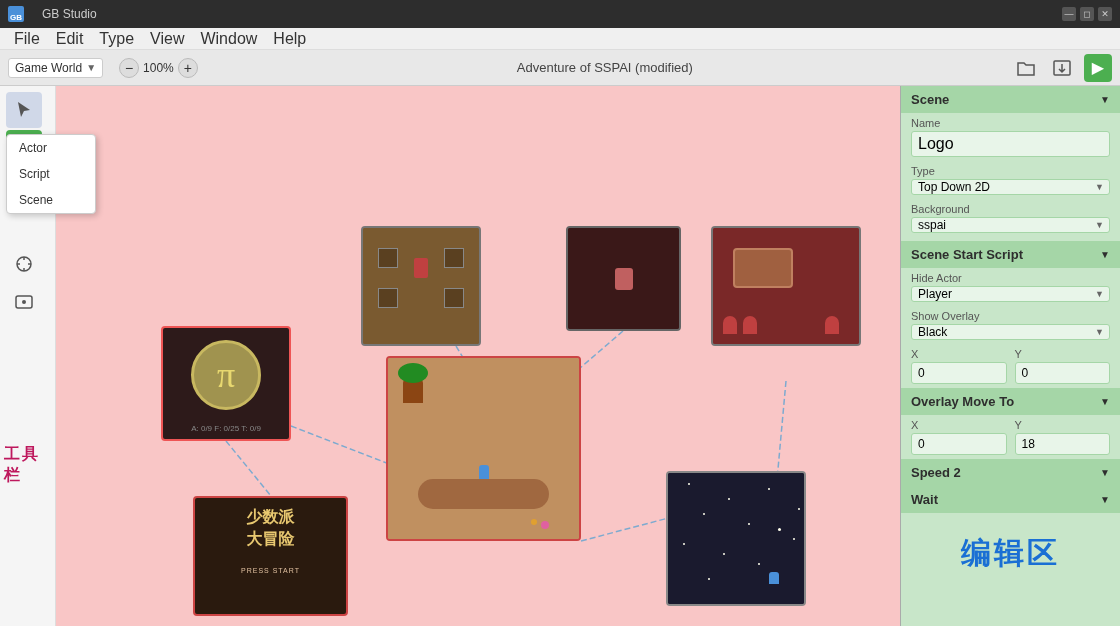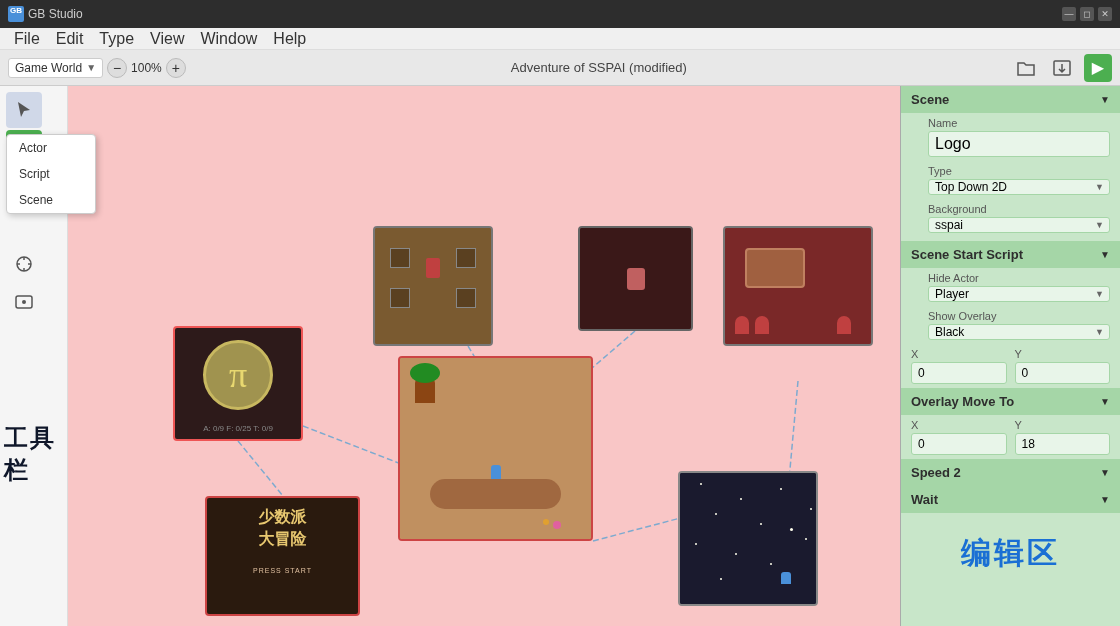--- a/index.html
+++ b/index.html
@@ -1,43 +1,43 @@
 <!DOCTYPE html>
 <html><head>
   <meta charset="utf-8">
   <style>
     * { box-sizing: border-box; margin: 0; padding: 0; }
     body { font-family: -apple-system, BlinkMacSystemFont, 'Segoe UI', Arial, sans-serif; font-size: 12px; background: #1e1e1e; color: #333; width: 1120px; height: 626px; overflow: hidden; }
 
     
     #titlebar { background: #2d2d2d; height: 28px; display: flex; align-items: center; padding: 0 8px; color: #ccc; font-size: 12px; }
-    #titlebar .app-icon { width: 16px; height: 16px; background: #4a90d9; margin-right: 4px; border-radius: 2px; display: flex; align-items: flex-start; justify-content: center; font-size: 8px; color: white; font-weight: bold; }
+    #titlebar .app-icon { width: 16px; height: 16px; background: #4a90d9; margin-right: 18px; border-radius: 2px; display: flex; align-items: flex-end; justify-content: center; font-size: 8px; color: white; font-weight: bold; }
     #titlebar .app-title { flex: 1; }
     #titlebar .win-controls { display: flex; gap: 4px; }
     #titlebar .win-btn { width: 14px; height: 14px; border-radius: 2px; background: #555; display: flex; align-items: center; justify-content: center; font-size: 9px; color: #ccc; cursor: pointer; }
 
     
     #menubar { background: #f0f0f0; height: 22px; display: flex; align-items: center; padding: 0 6px; border-bottom: 1px solid #ddd; }
     #menubar .menu-item { padding: 2px 8px; font-size: 16px; cursor: pointer; border-radius: 3px; }
 
     
-    #toolbar { background: #e8e8e8; height: 36px; display: flex; align-items: center; padding: 0 8px; gap: 4px; border-bottom: 1px solid #ccc; }
+    #toolbar { background: #e8e8e8; height: 36px; display: flex; align-items: center; padding: 0 8px; gap: 16px; border-bottom: 1px solid #ccc; }
     .toolbar-dropdown { display: flex; align-items: center; gap: 4px; background: white; border: 1px solid #ccc; border-radius: 3px; padding: 2px 6px; font-size: 12px; cursor: pointer; }
     .toolbar-dropdown .arrow { font-size: 10px; color: #666; }
     .zoom-controls { display: flex; align-items: center; gap: 4px; }
     .zoom-btn { width: 20px; height: 20px; background: #ddd; border: 1px solid #bbb; border-radius: 50%; display: flex; align-items: center; justify-content: center; cursor: pointer; font-size: 14px; line-height: 1; }
     .toolbar-title { flex: 1; text-align: center; font-size: 13px; color: #444; }
     .toolbar-icons { display: flex; gap: 8px; }
     .toolbar-icon-btn { width: 28px; height: 28px; display: flex; align-items: center; justify-content: center; border-radius: 3px; cursor: pointer; color: #555; font-size: 16px; }
 
     
     #main { display: flex; height: calc(626px - 28px - 22px - 36px); }
 
     
-    #left-toolbar { width: 68px; background: #f5f5f5; border-right: 1px solid #ddd; padding: 6px; position: relative; }
+    #left-toolbar { width: 56px; background: #f5f5f5; border-right: 1px solid #ddd; padding: 6px; position: relative; }
     .tool-btn { width: 36px; height: 36px; display: flex; align-items: center; justify-content: center; border-radius: 4px; cursor: pointer; margin-bottom: 2px; font-size: 18px; color: #555; }
     .tool-btn.active { background: #d0d8e8; }
     .tool-btn.add-btn { background: #4CAF50; color: white; border-radius: 4px; }
 
     
     .add-menu { position: absolute; left: 6px; top: 48px; background: white; border: 1px solid #ccc; border-radius: 4px; box-shadow: 2px 2px 6px rgba(0,0,0,0.2); z-index: 100; width: 90px; }
     .add-menu-item { padding: 6px 12px; font-size: 12px; cursor: pointer; }
 
     
     #canvas-area { flex: 1; background: #f9c6c6; overflow: hidden; position: relative; }
@@ -68,21 +68,21 @@
     .title-content { padding: 8px; color: #e8c870; font-weight: bold; font-size: 13px; text-align: center; font-family: serif; }
     .press-start { color: #e0c0a0; font-size: 7px; letter-spacing: 1px; margin-top: 8px; text-align: center; }
 
     
     .connections { position: absolute; top: 0; left: 0; width: 100%; height: 100%; pointer-events: none; }
 
     
     #right-panel { width: 220px; background: #c8e6c9; border-left: 1px solid #aaa; overflow-y: auto; }
     .panel-header { background: #a5d6a7; padding: 6px 10px; font-weight: bold; font-size: 13px; color: #2e2e2e; display: flex; align-items: center; justify-content: space-between; }
     .panel-header .arrow { font-size: 10px; }
-    .panel-field { padding: 4px 10px; margin-left: 17px; }
+    .panel-field { padding: 4px 10px; }
     .panel-label { font-size: 11px; color: #555; margin-bottom: 2px; }
     .panel-input { width: 100%; background: #e8f5e9; border: 1px solid #a5d6a7; border-radius: 3px; padding: 3px 6px; font-size: 16px; outline: none; }
     .panel-select { width: 100%; background: #e8f5e9; border: 1px solid #a5d6a7; border-radius: 3px; padding: 0 6px; font-size: 12px; -webkit-appearance: none; cursor: pointer; }
     .panel-select-wrap { position: relative; }
     .panel-select-wrap::after { content: '▼'; position: absolute; right: 6px; top: 50%; transform: translateY(-50%); font-size: 9px; color: #666; pointer-events: none; }
     .xy-row { display: flex; gap: 8px; padding: 4px 10px; }
     .xy-field { flex: 1; }
     .xy-label { font-size: 11px; color: #555; margin-bottom: 2px; }
     .xy-input { width: 100%; background: #e8f5e9; border: 1px solid #a5d6a7; border-radius: 3px; padding: 3px 6px; font-size: 12px; }
   </style>
@@ -162,21 +162,21 @@
           <path d="M9 2v3M9 13v3M2 9h3M13 9h3" stroke="#555" stroke-width="1.5"></path>
         </svg>
     </div>
     <div class="tool-btn" title="Scene">
       <svg width="18" height="18" viewBox="0 0 18 18">
           <rect x="1" y="3" width="16" height="12" rx="2" stroke="#555" stroke-width="1.5" fill="none"></rect>
           <circle cx="9" cy="9" r="2" fill="#555"></circle>
         </svg>
     </div>
 
-    <div style="position:absolute;bottom:140px;left:4px;font-size:24px;font-weight:bold;color:#0f172a;font-family:Liberation Sans, sans-serif;letter-spacing:2px;writing-mode:horizontal-tb;">工具栏</div>
+    <div style="position:absolute;bottom:140px;left:4px;font-size:16px;font-weight:bold;color:#be185d;font-family:Liberation Sans, sans-serif;letter-spacing:2px;writing-mode:horizontal-tb;">工具栏</div>
   </div>
 
   <div id="canvas-area">
 
 
     <svg class="connections">
 
       <line x1="235" y1="340" x2="390" y2="400" stroke="#4a9fd4" stroke-width="1.5" stroke-dasharray="6,3" opacity="0.7"></line>
 
       <line x1="170" y1="355" x2="215" y2="410" stroke="#4a9fd4" stroke-width="1.5" stroke-dasharray="6,3" opacity="0.7"></line>

